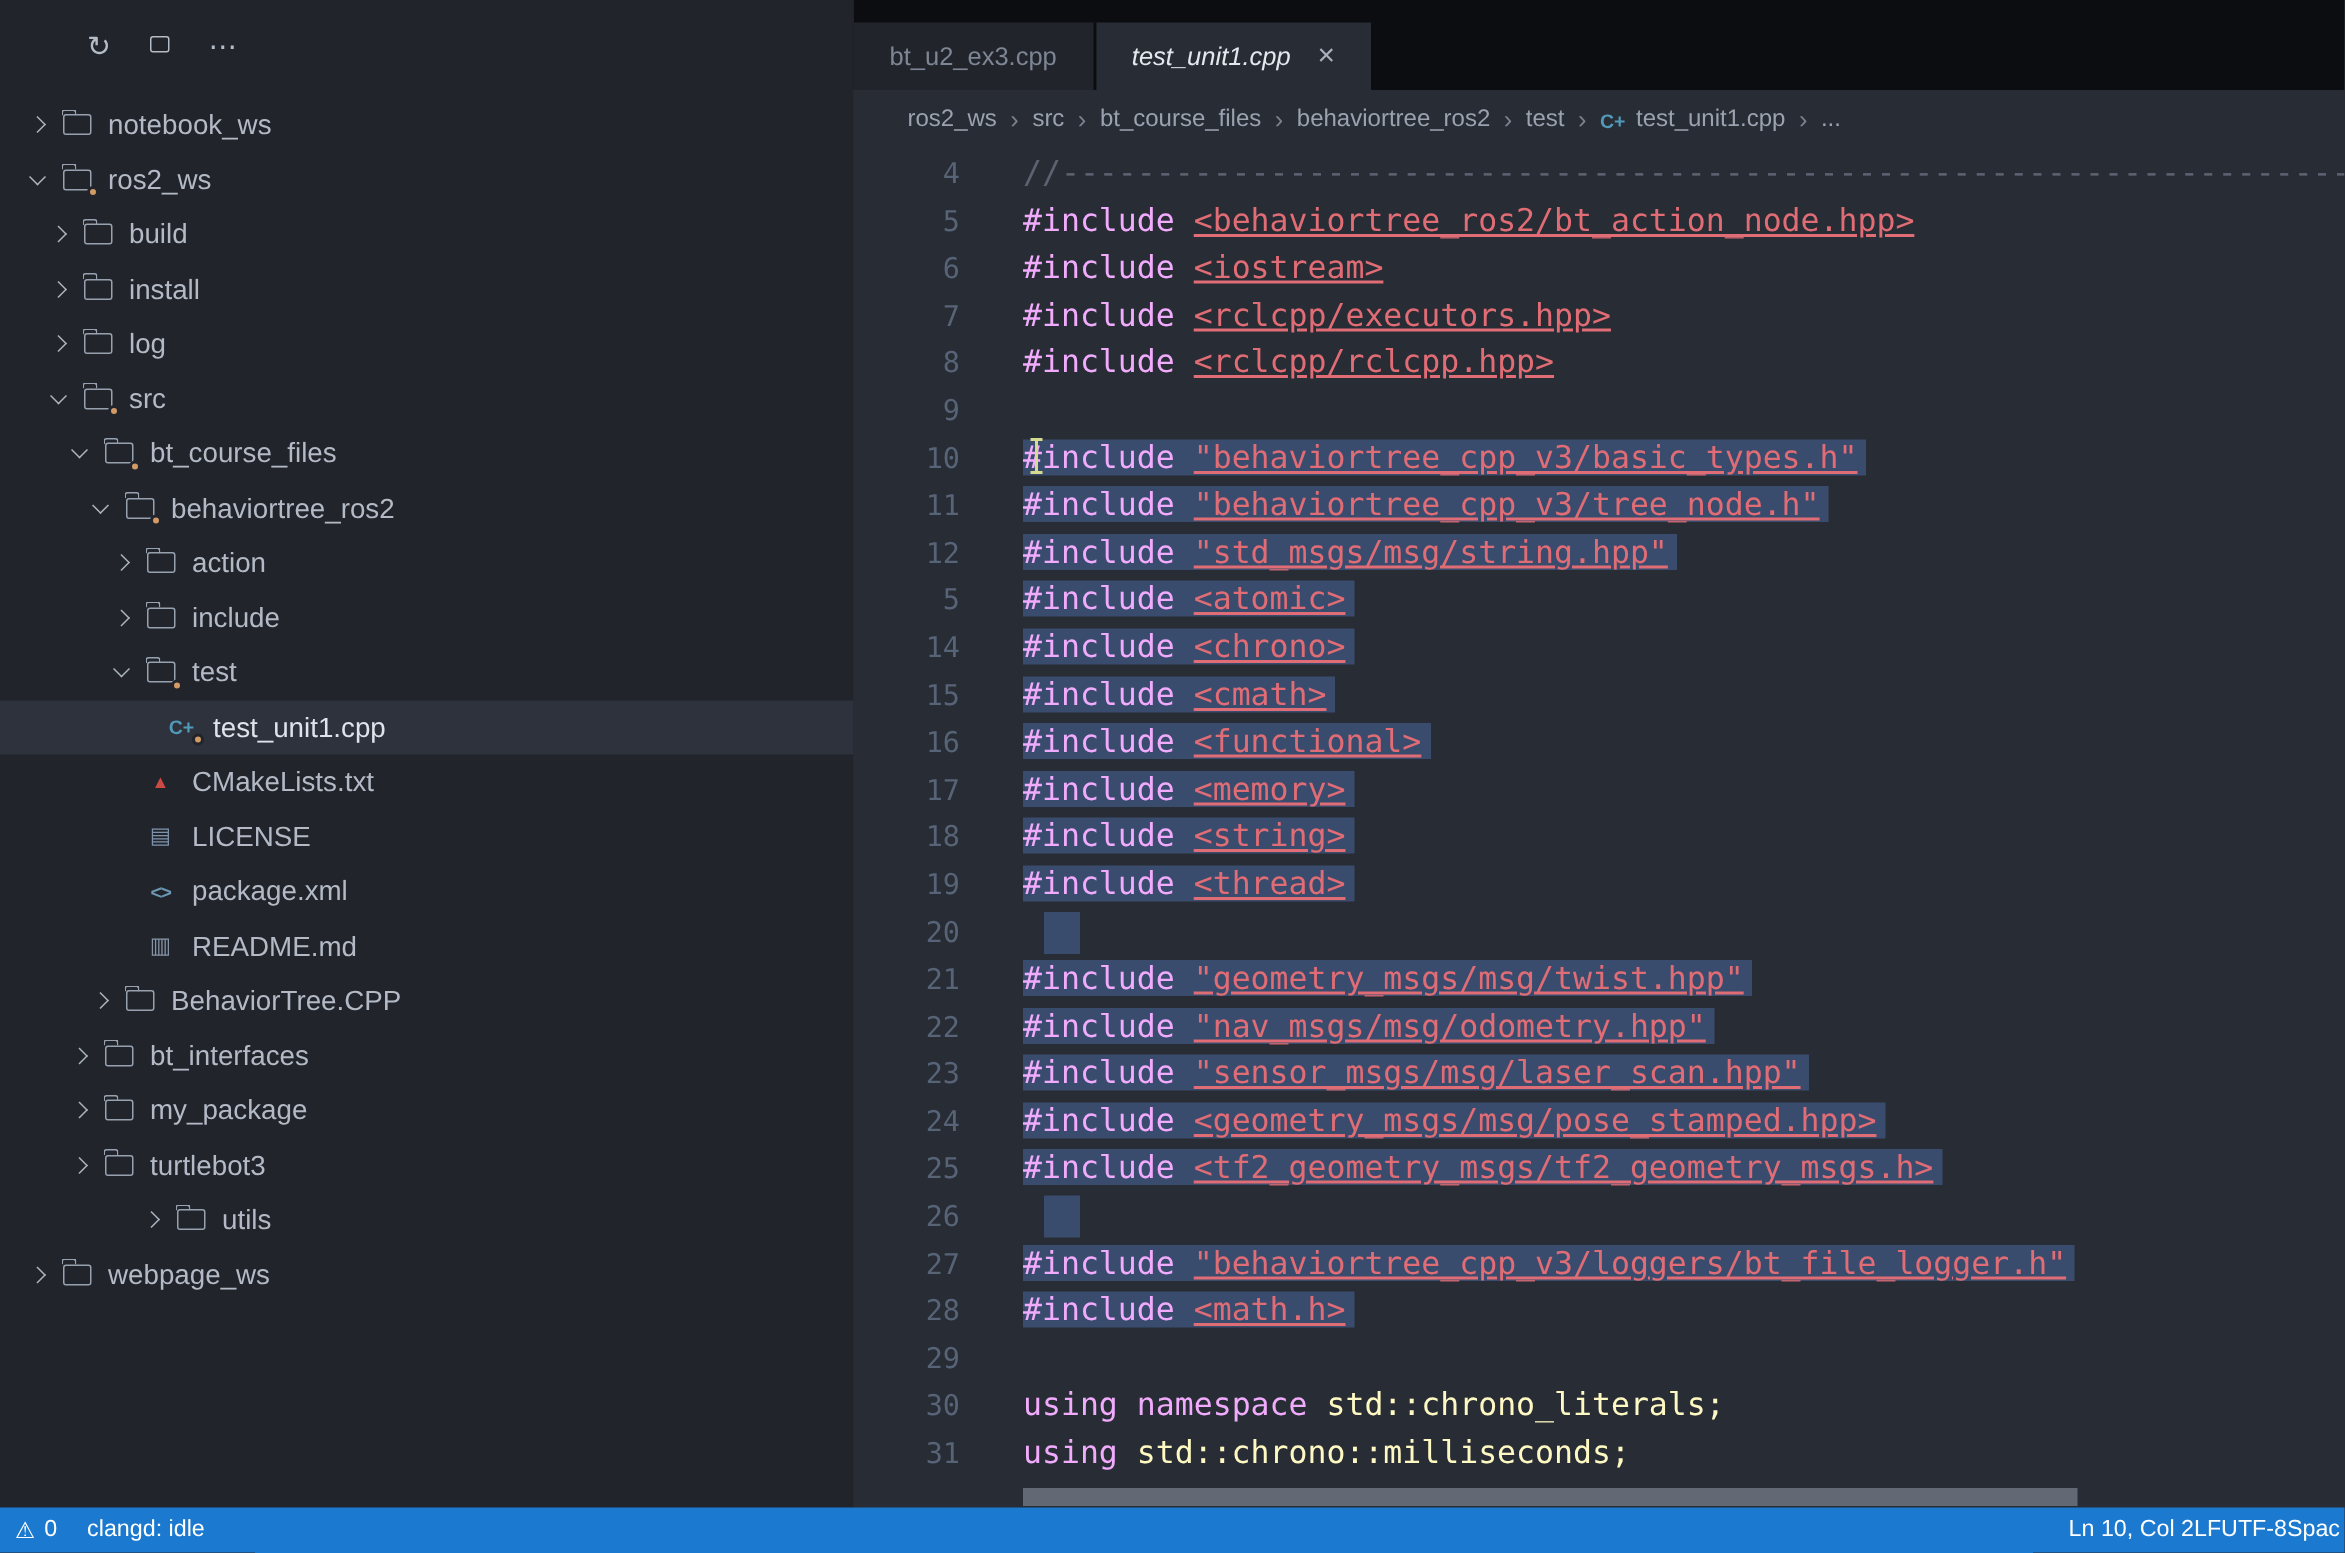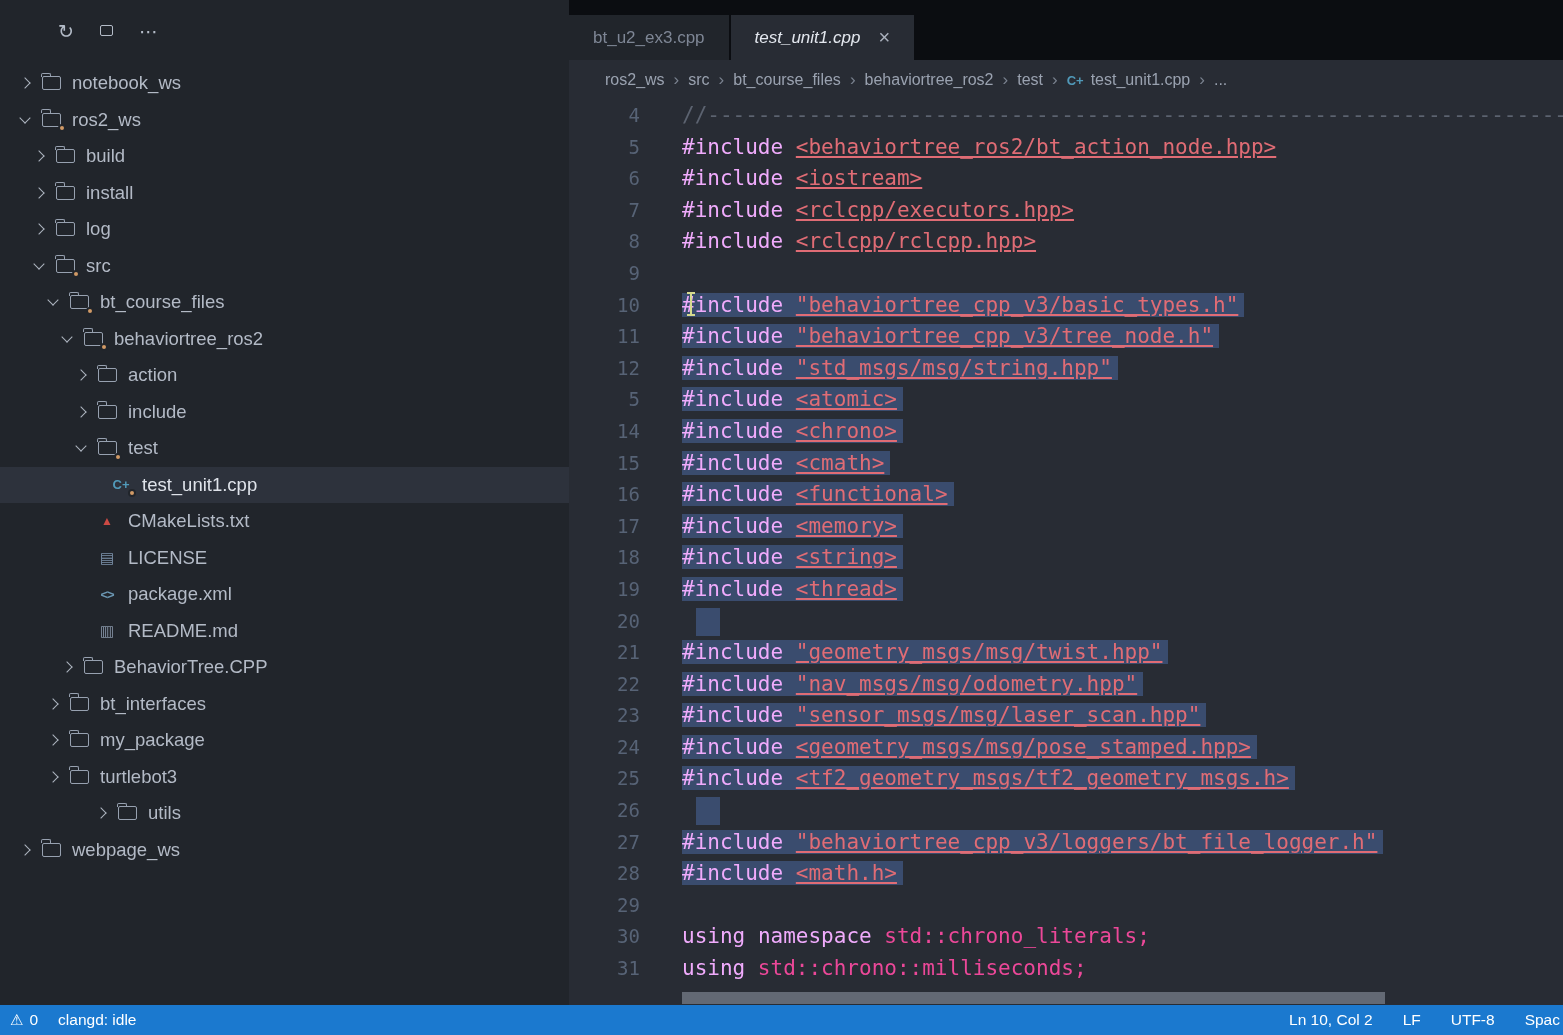--- a/index.html
+++ b/index.html
@@ -61,38 +61,38 @@
           font-family:"DejaVu Sans Mono","Liberation Mono",monospace;
           font-size:21px; line-height:31.6px; color:#abb2bf; }
   .cline { white-space:pre; height:31.6px; }
   .ln { display:inline-block; width:71px; text-align:right; color:#576376; font-size:19px; }
   .lc { margin-left:42px; }
   .sel { background:#3a4c6e; padding-right:6px; }
   .sel-empty { display:inline-block; width:24px; height:28px; margin-left:14px;
                padding-right:0; vertical-align:middle; }
   .tok-kw { color:#f0abfc; }
   .tok-inc { color:#e06c75; text-decoration:underline; }
-  .tok-pl { color:#ec4899;margin-top:12px; }
+  .tok-pl { color:#fef9c3;margin-top:12px; }
   .tok-cm { color:#5c6370; }
 
   .ibeam { position:absolute; left:116px; top:190px; width:12px; height:28px; }
   .ibeam::before { content:""; position:absolute; left:5px; top:2px; bottom:2px; width:2px;
                    background:#d6da8e; }
   .ibeam::after { content:""; position:absolute; left:2px; right:2px; top:2px; bottom:2px;
                   border-top:2px solid #d6da8e; border-bottom:2px solid #d6da8e; }
 
   .hscroll { position:absolute; left:113px; bottom:1px; width:703px; height:12px;
              background:rgba(170,180,195,0.45); }
 
   
   .statusbar { position:absolute; left:0; bottom:0; width:1563px; height:30px;
                background:#1b79cf; color:#fff; display:flex; align-items:center;
                font-size:15.5px; padding:0 3px 0 10px; }
   .sb-left { flex:1; display:flex; align-items:center; gap:20px; }
-  .sb-right { display:flex; align-items:center; gap:30px; }
+  .sb-right { display:flex; align-items:center; }
   .sb-item { display:flex; align-items:center; gap:6px; cursor:pointer; white-space:nowrap; }
   .sb-warn-icon { font-size:15px; }
 </style>
 </head>
 <body>
 
 <aside class="sidebar">
   <div class="sb-header">
     <span style="display:flex;align-items:center;">
         <span class="hicon">↻</span>

